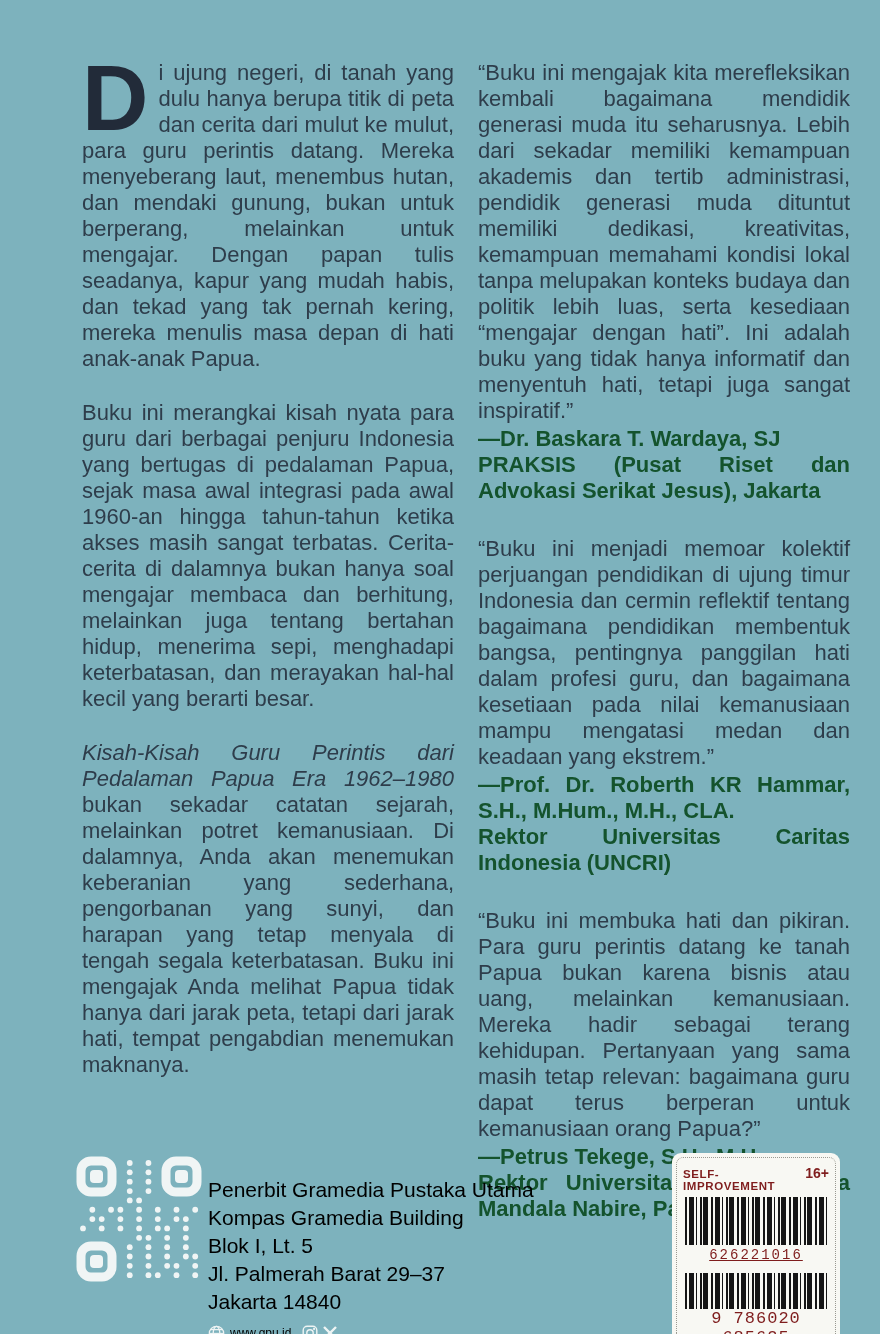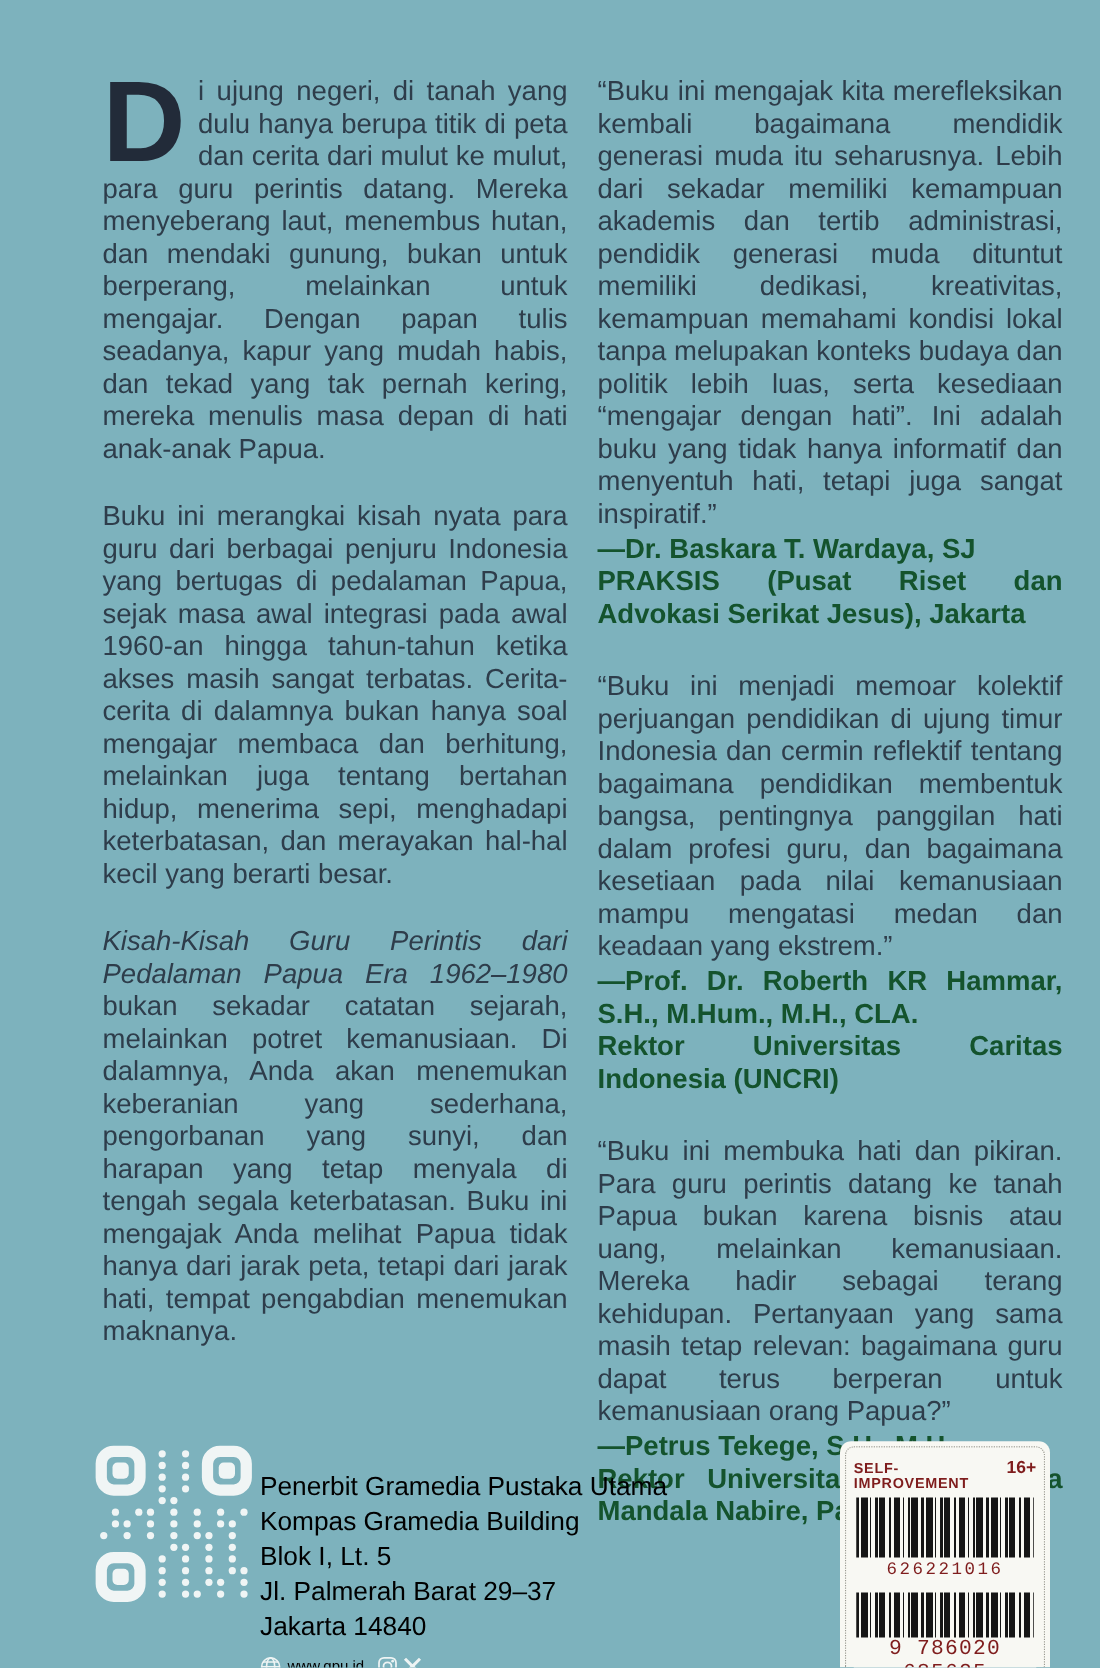--- a/index.html
+++ b/index.html
@@ -66,21 +66,21 @@
     background:repeating-linear-gradient(90deg,
       #161616 0 2px, transparent 2px 4px,
       #161616 4px 9px, transparent 9px 11px,
       #161616 11px 12px, transparent 12px 15px,
       #161616 15px 17px, transparent 17px 18px,
       #161616 18px 23px, transparent 23px 26px);
   }
   .barcode-ean{height:38px;margin-top:10px;}
   .code-num{
     font-family:"Liberation Mono", monospace;
-    font-size:14px;text-align:center;letter-spacing:2px;margin:2px 0 0 0;
+    font-size:14px;text-align:center;letter-spacing:2px;margin:2px 0 0 0;text-decoration:underline;
   }
   .ean-num{
     font-family:"Liberation Mono", monospace;
     font-size:17px;text-align:center;letter-spacing:1px;margin-top:-2px;
     background:#f8f8f3;position:relative;
   }
 </style>
 </head>
 <body>
 

